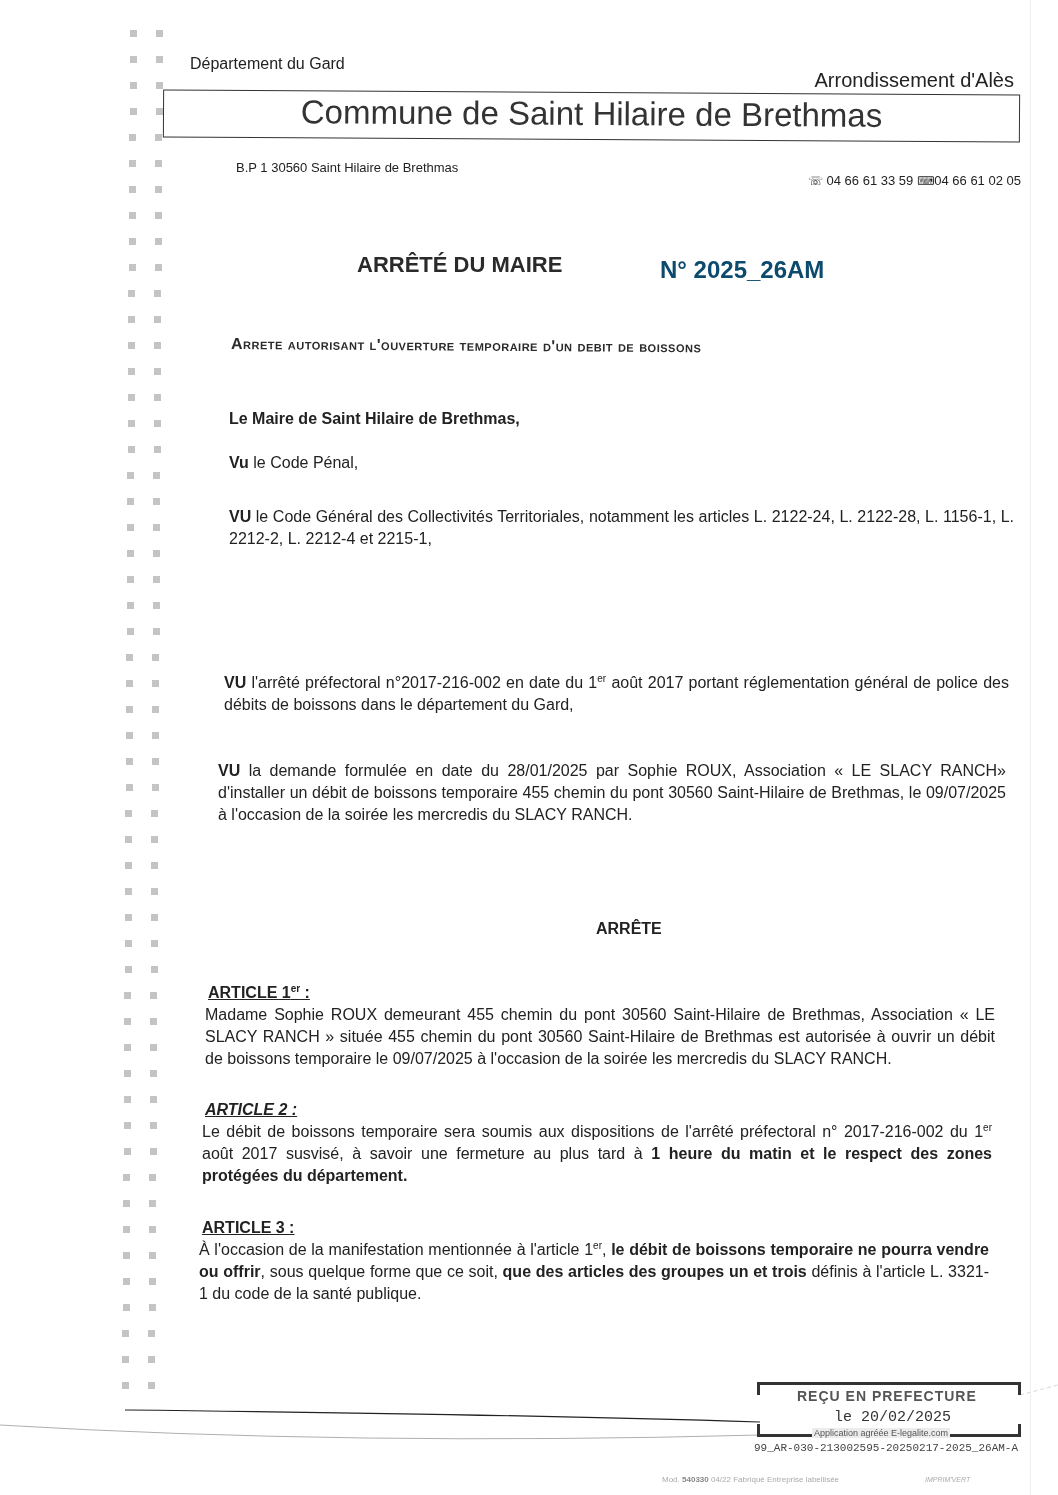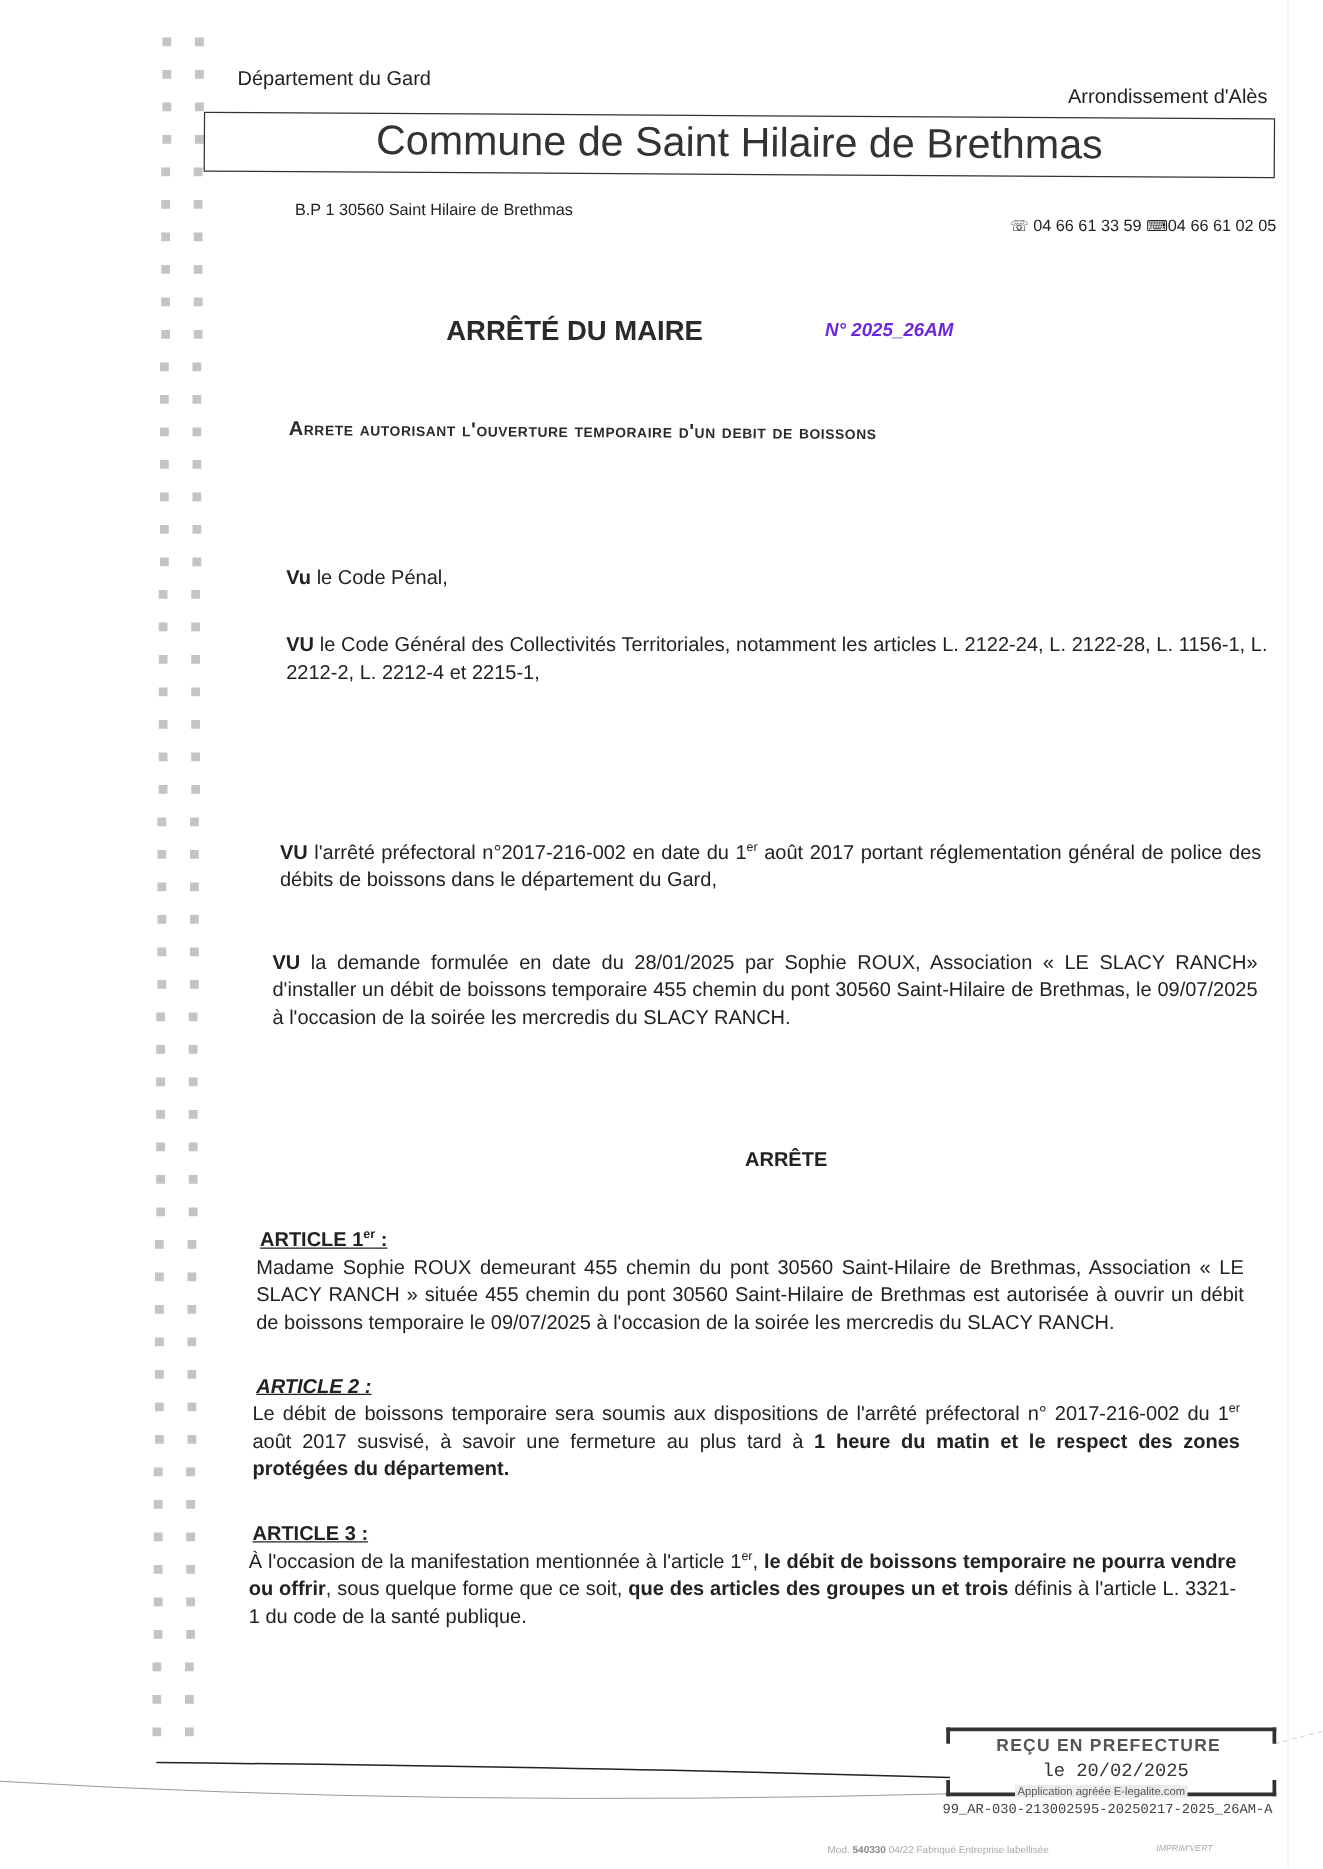--- a/index.html
+++ b/index.html
@@ -8,32 +8,32 @@
     font-family: "Liberation Sans", "DejaVu Sans", sans-serif; color: #1e1e1e;
   }
   .page { position: absolute; left: 0; top: 0; width: 1058px; height: 1495px; }
   .margin-dots { position: absolute; left: 130px; top: 30px; width: 40px; }
   .dot-row { height: 26px; position: relative; }
   .dot { position: absolute; width: 7px; height: 7px; background: #c4c4c4; top: 0; }
   .dot.l { left: 0; } .dot.r { left: 26px; }
 
   .abs { position: absolute; white-space: nowrap; }
   .dept { left: 190px; top: 55px; font-size: 16px; color: #222; }
-  .arr { right: 44px; top: 69px; font-size: 16px; color: #222; }
+  .arr { right: 44px; top: 69px; font-size: 20px; color: #222; }
   .title-box {
     position: absolute; left: 163px; top: 92px; width: 855px; height: 46px;
     border: 1.5px solid #333; transform: rotate(0.35deg);
   }
   .title { position: absolute; left: 0; width: 100%; top: 2px; text-align: center; font-size: 33px; color: #333; }
   .bp { left: 236px; top: 160px; font-size: 13px; color: #222; }
   .tel { right: 37px; top: 173px; font-size: 13px; color: #222; }
   .tel .ico { font-size: 12px; }
 
   .arrete-title { left: 357px; top: 252px; font-size: 22px; font-weight: bold; color: #2a2a2a; }
-  .arrete-num { left: 660px; top: 256px; font-size: 15px; font-weight: bold; color: #6d28d9; font-style: italic; }
+  .arrete-num { left: 660px; top: 256px; font-size: 24px; font-weight: bold; color: #0c4a6e; }
   .subject { left: 231px; top: 335px; font-size: 16px; font-weight: bold; color: #2a2a2a; font-variant: small-caps; letter-spacing: 0.5px; transform: rotate(0.4deg); transform-origin: left; }
 
   .body-text { font-size: 16px; color: #222; line-height: 22px; }
   .p { position: absolute; }
   .p b { font-weight: bold; }
   .justify { text-align: justify; text-align-last: left; }
 
   .article-head { font-weight: bold; text-decoration: underline; font-size: 16px; }
   sup { font-size: 10px; line-height: 0; }
 
@@ -277,20 +277,21 @@
   <div class="abs tel">
     <span class="ico">☏</span>
     <span>04 66 61 33 59</span>
     <span class="ico">⌨</span><span>04 66 61 02 05</span>
   </div>
 
   <div class="abs arrete-title">ARRÊTÉ DU MAIRE</div>
   <div class="abs arrete-num">N° 2025_26AM</div>
   <div class="abs subject">Arrete autorisant l'ouverture temporaire d'un debit de boissons</div>
 
+  <div class="p body-text" style="left:229px; top:408px; font-weight:bold;">Le Maire de Saint Hilaire de Brethmas,</div>
 
   <div class="p body-text" style="left:229px; top:452px;">
     <b>Vu</b><span> le Code Pénal,</span>
   </div>
 
   <div class="p body-text justify" style="left:229px; top:506px; width:785px;">
     <b>VU</b><span> le Code Général des Collectivités Territoriales, notamment les articles L. 2122-24, L. 2122-28, L. 1156-1, L. 2212-2, L. 2212-4 et 2215-1,</span>
   </div>
 
 

